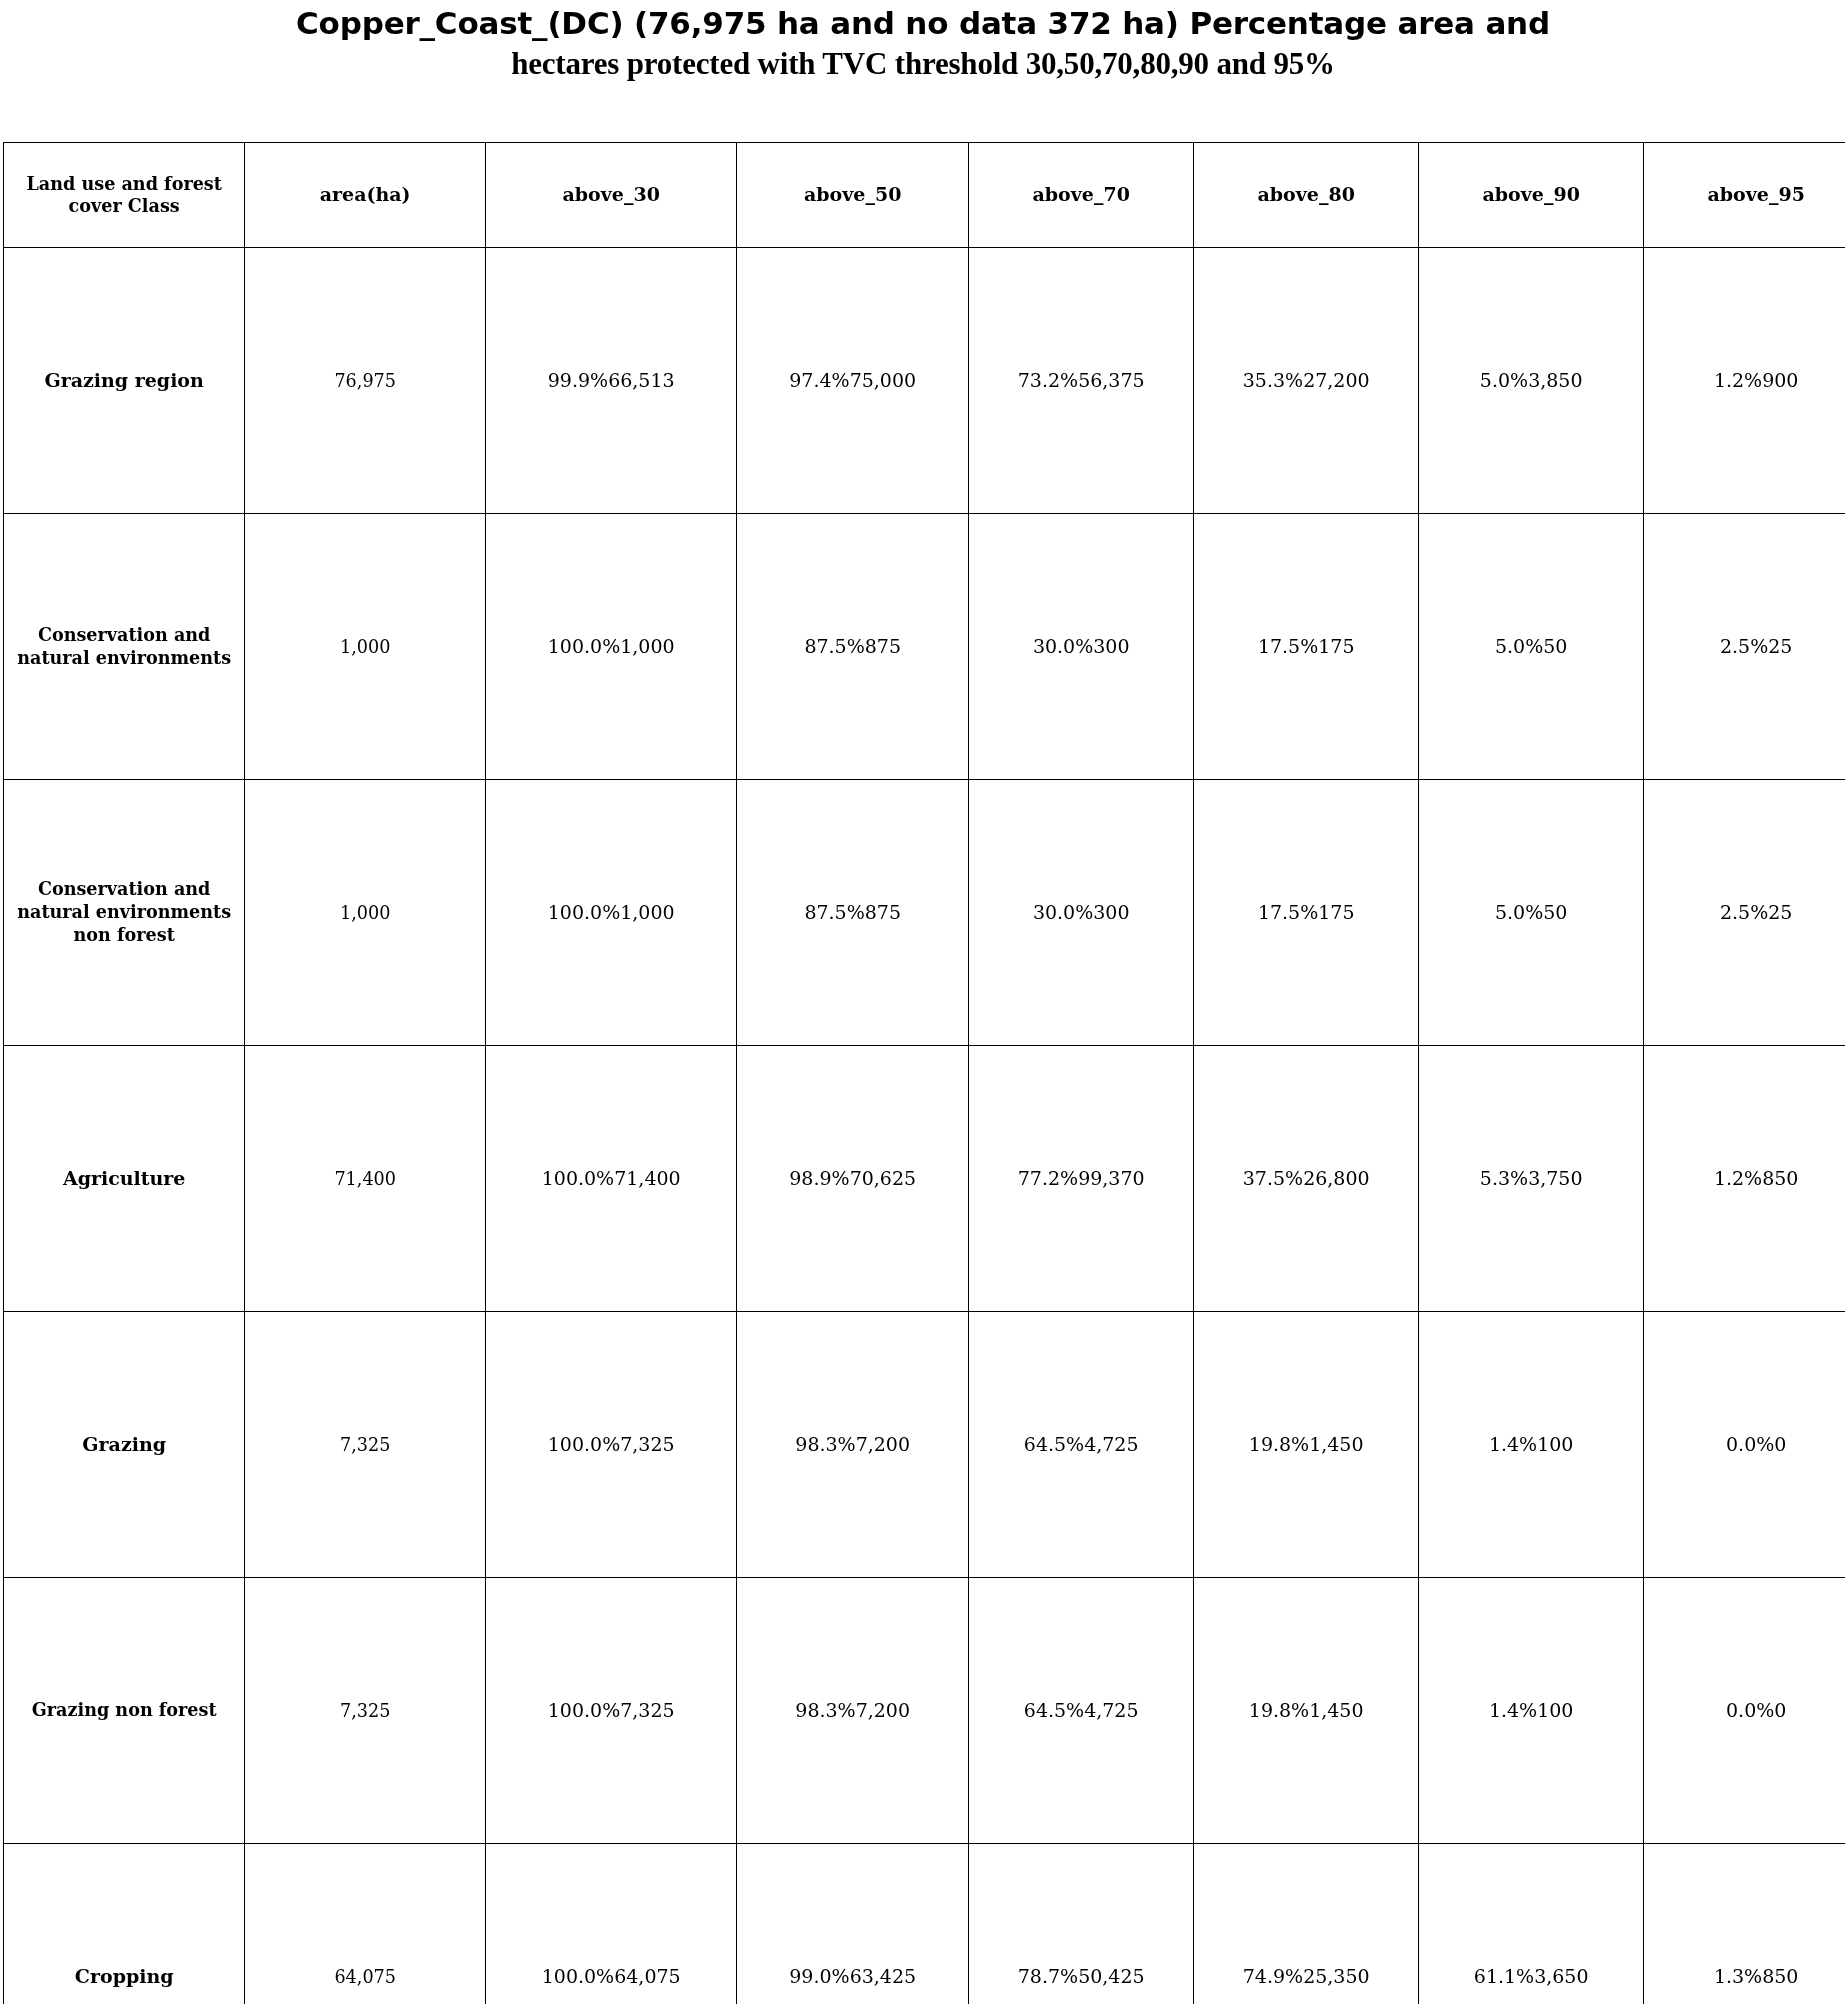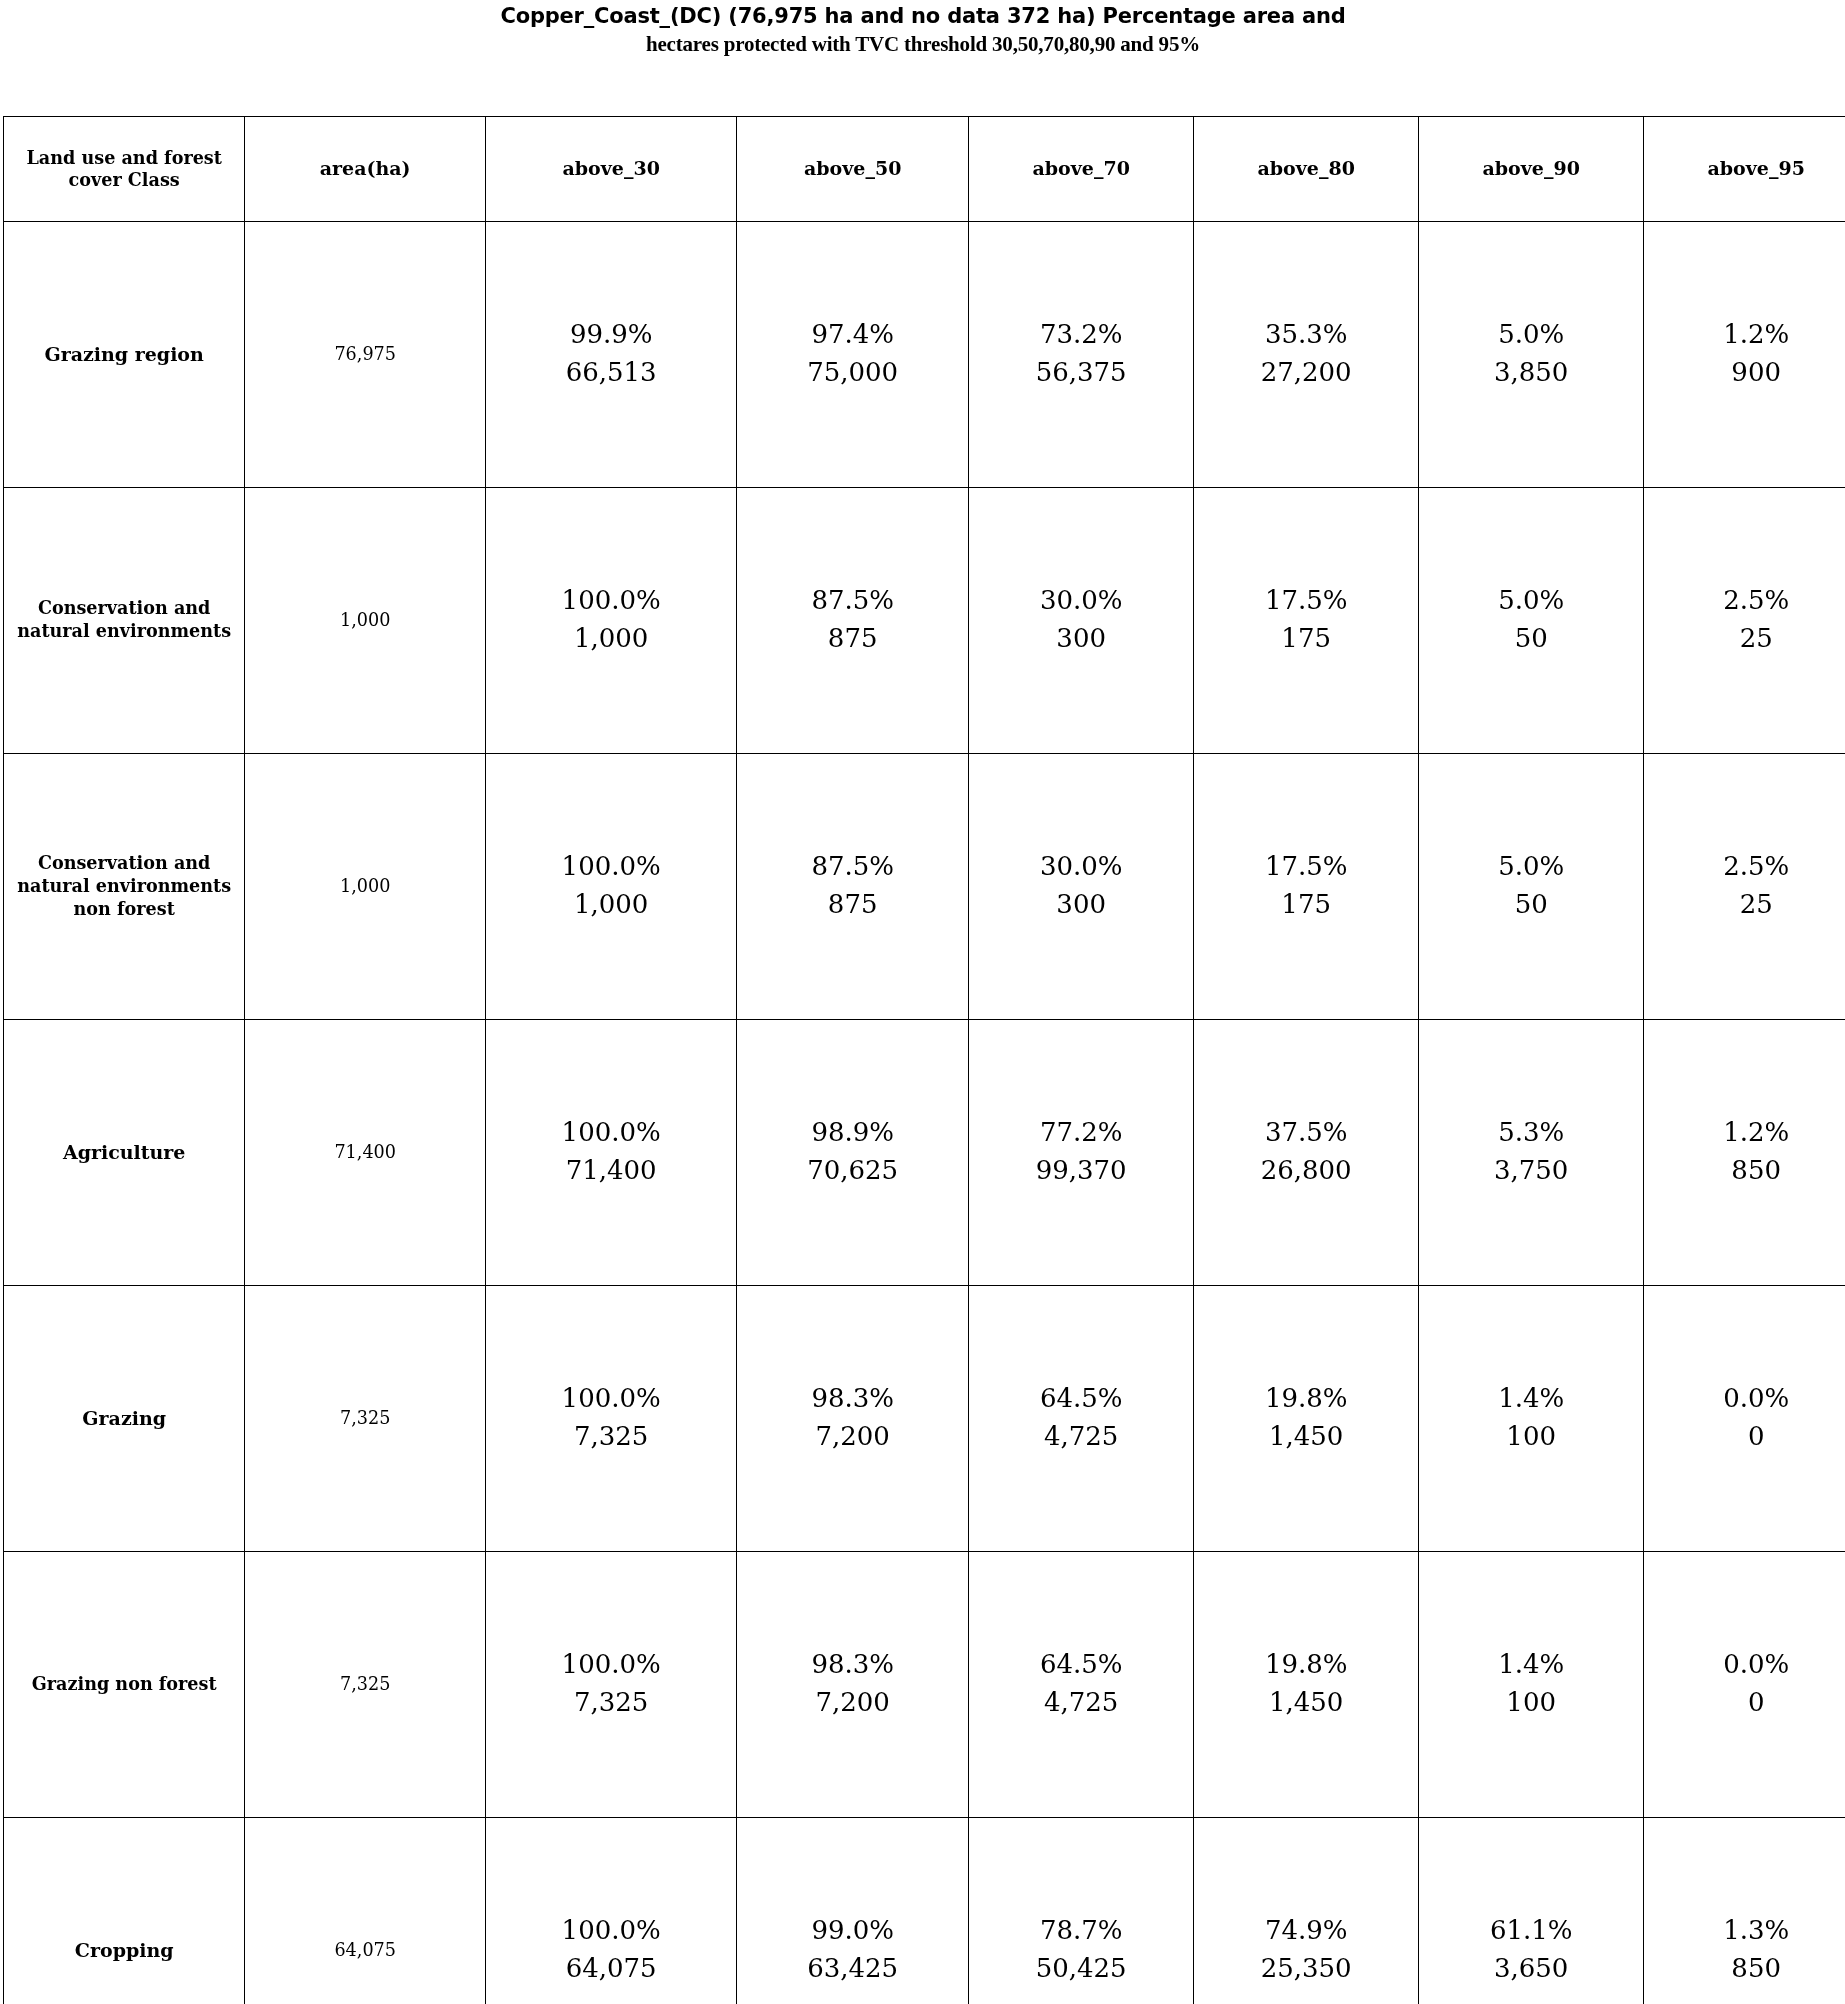--- a/index.html
+++ b/index.html
@@ -19,21 +19,21 @@
     width: 1846px;
     height: 2533px;
     position: relative;
     box-sizing: border-box;
     padding: 0;
   }
   .title {
     text-align: center;
     font-family: "DejaVu Sans", sans-serif;
     font-weight: bold;
-    font-size: 21px;
+    font-size: 31px;
     line-height: 1.32;
     padding-top: 3.2px;
     padding-left: 60px;
     padding-right: 60px;
     box-sizing: border-box;
     letter-spacing: -0.2px;
   }
   .title .line2 { display: block; font-family: Liberation Serif, serif; }
 
   .table-wrap {
@@ -75,25 +75,25 @@
     padding: 0 5.6px;
   }
   td.rowlabel.big {
     font-size: 19px;
   }
   td.area {
     font-size: 19px;
   }
   .twoline {
     display: flex;
-    flex-direction: column;
+    flex-direction: row;
     align-items: center;
     justify-content: center;
     line-height: 1.45;
-    font-size: 26px;
+    font-size: 19px;
   }
   .pct { display: block; }
   .ha { display: block; }
 
   col.c0 { width: 241px; }
   col.c1 { width: 241px; }
   col.c2 { width: 251px; }
   col.c3 { width: 232px; }
   col.c4 { width: 225px; }
   col.c5 { width: 225px; }

